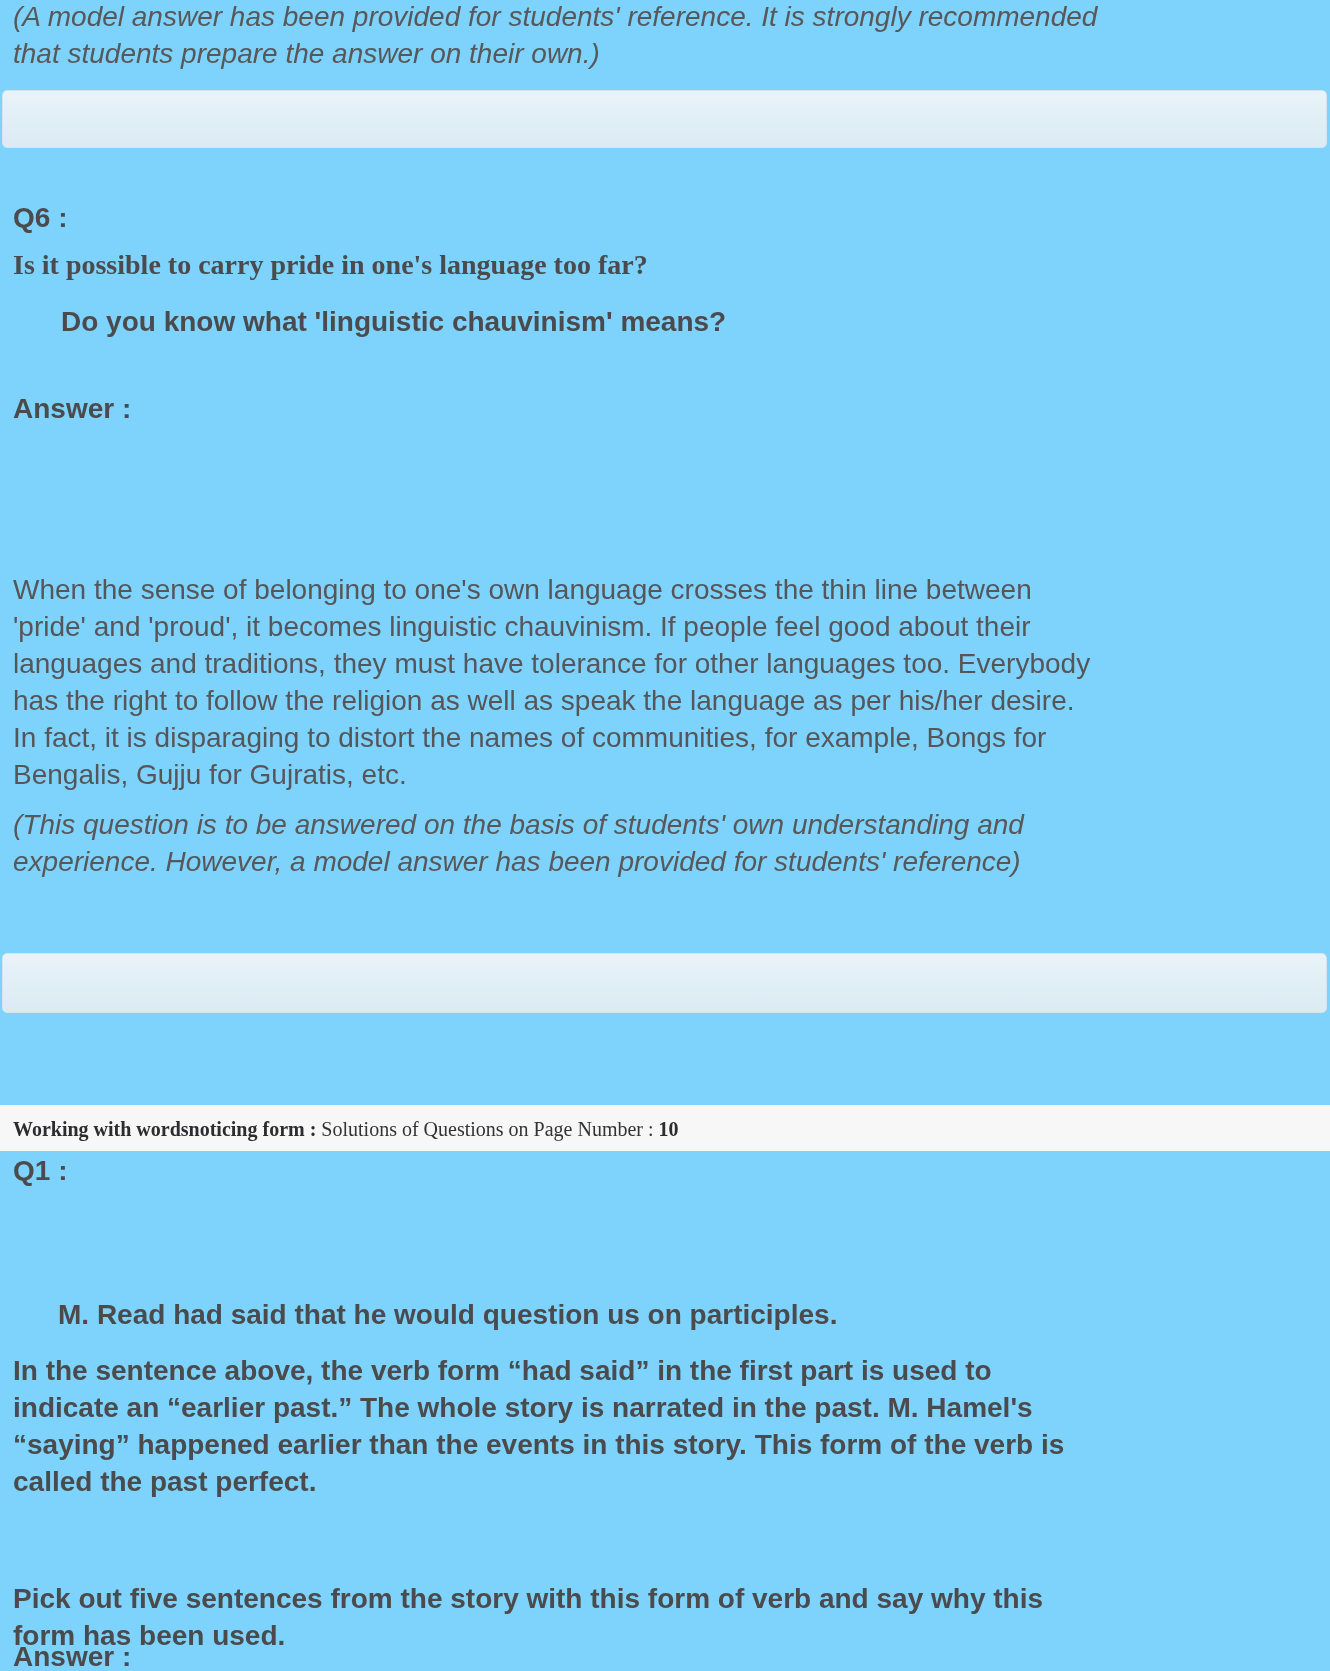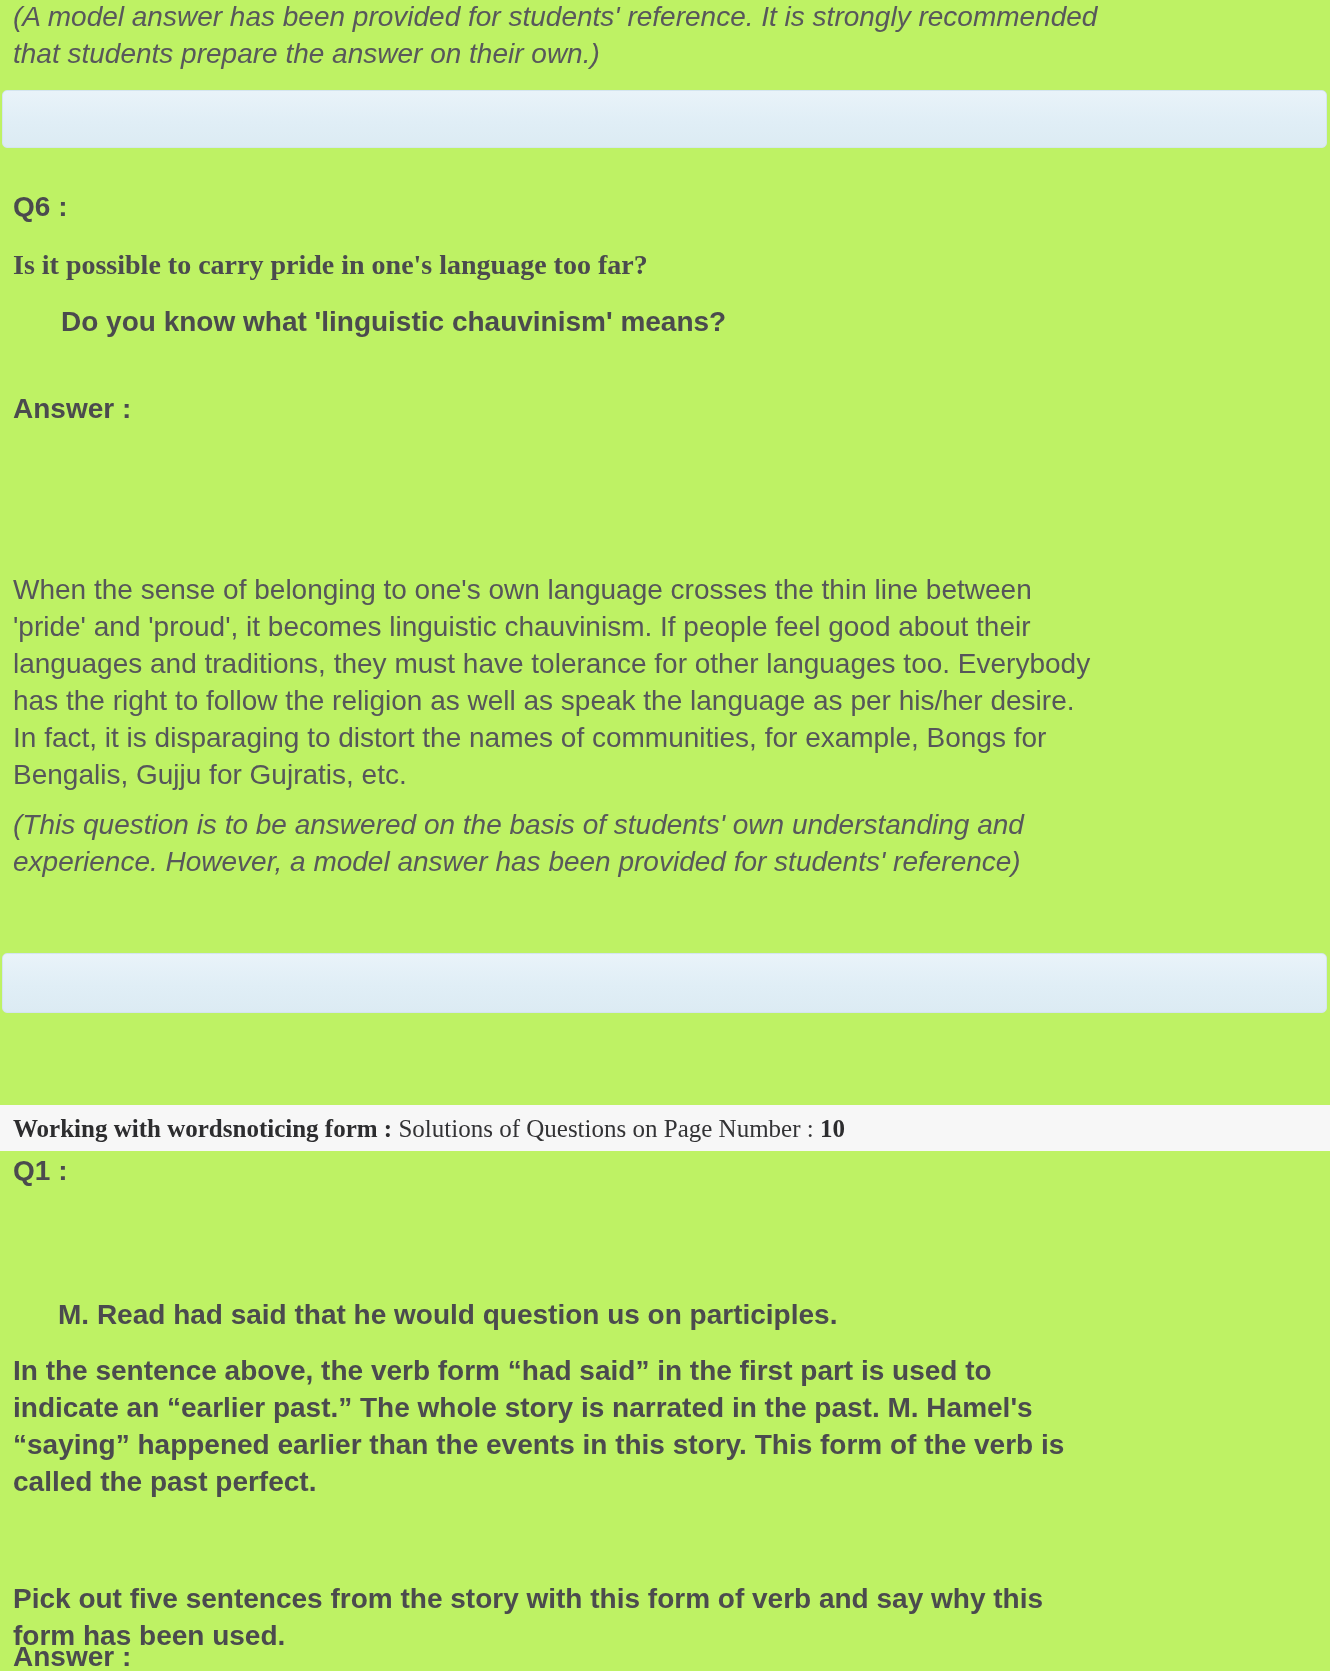--- a/index.html
+++ b/index.html
@@ -1,20 +1,20 @@
 <!DOCTYPE html>
 <html><head>
 <meta charset="utf-8">
 <style>
   html, body { margin: 0; padding: 0; background: #ffffff; }
   .page {
     position: relative;
     width: 1330px;
     height: 1671px;
-    background: #bef264;
+    background: #7dd3fc;
     overflow: hidden;
     font-family: "Liberation Sans", sans-serif;
     color: #56565a;
   }
   .blk {
     position: absolute;
     left: 13px;
     font-size: 28px;
     line-height: 37px;
     letter-spacing: 0px;
@@ -36,38 +36,38 @@
     right: 0;
     top: 1105px;
     height: 46px;
     background: #f7f7f7;
   }
   .serif-heading {
     position: absolute;
     left: 13px;
     top: 1111px;
     font-family: "Liberation Serif", serif;
-    font-size: 25px;
+    font-size: 20px;
     line-height: 36px;
     color: #333335;
     font-weight: normal;
   }
   .serif-heading .hb { font-weight: bold; color: #2d2d2f; }
   .indent { left: 58px; }
 </style>
 </head>
 <body>
 
 <div class="page">
 
   <div class="blk italic" style="top:-2px;">(A model answer has been provided for students' reference. It is strongly recommended<br>that students prepare the answer on their own.)</div>
 
   <div class="band" style="top:90px;"></div>
 
-  <div class="blk bold" style="top:188px;">Q6 :</div>
+  <div class="blk bold" style="top:199px;">Q6 :</div>
 
   <div class="blk bold" style="top:246px;font-family:Liberation Serif, serif;">Is it possible to carry pride in one's language too far?</div>
 
   <div class="blk bold" style="top:303px;margin-left:48px;">Do you know what 'linguistic chauvinism' means?</div>
 
   <div class="blk bold" style="top:390px;">Answer :</div>
 
 
   <div class="blk" style="top:571px;">When the sense of belonging to one's own language crosses the thin line between<br>'pride' and 'proud', it becomes linguistic chauvinism. If people feel good about their<br>languages and traditions, they must have tolerance for other languages too. Everybody<br>has the right to follow the religion as well as speak the language as per his/her desire.<br>In fact, it is disparaging to distort the names of communities, for example, Bongs for<br>Bengalis, Gujju for Gujratis, etc.</div>
 

